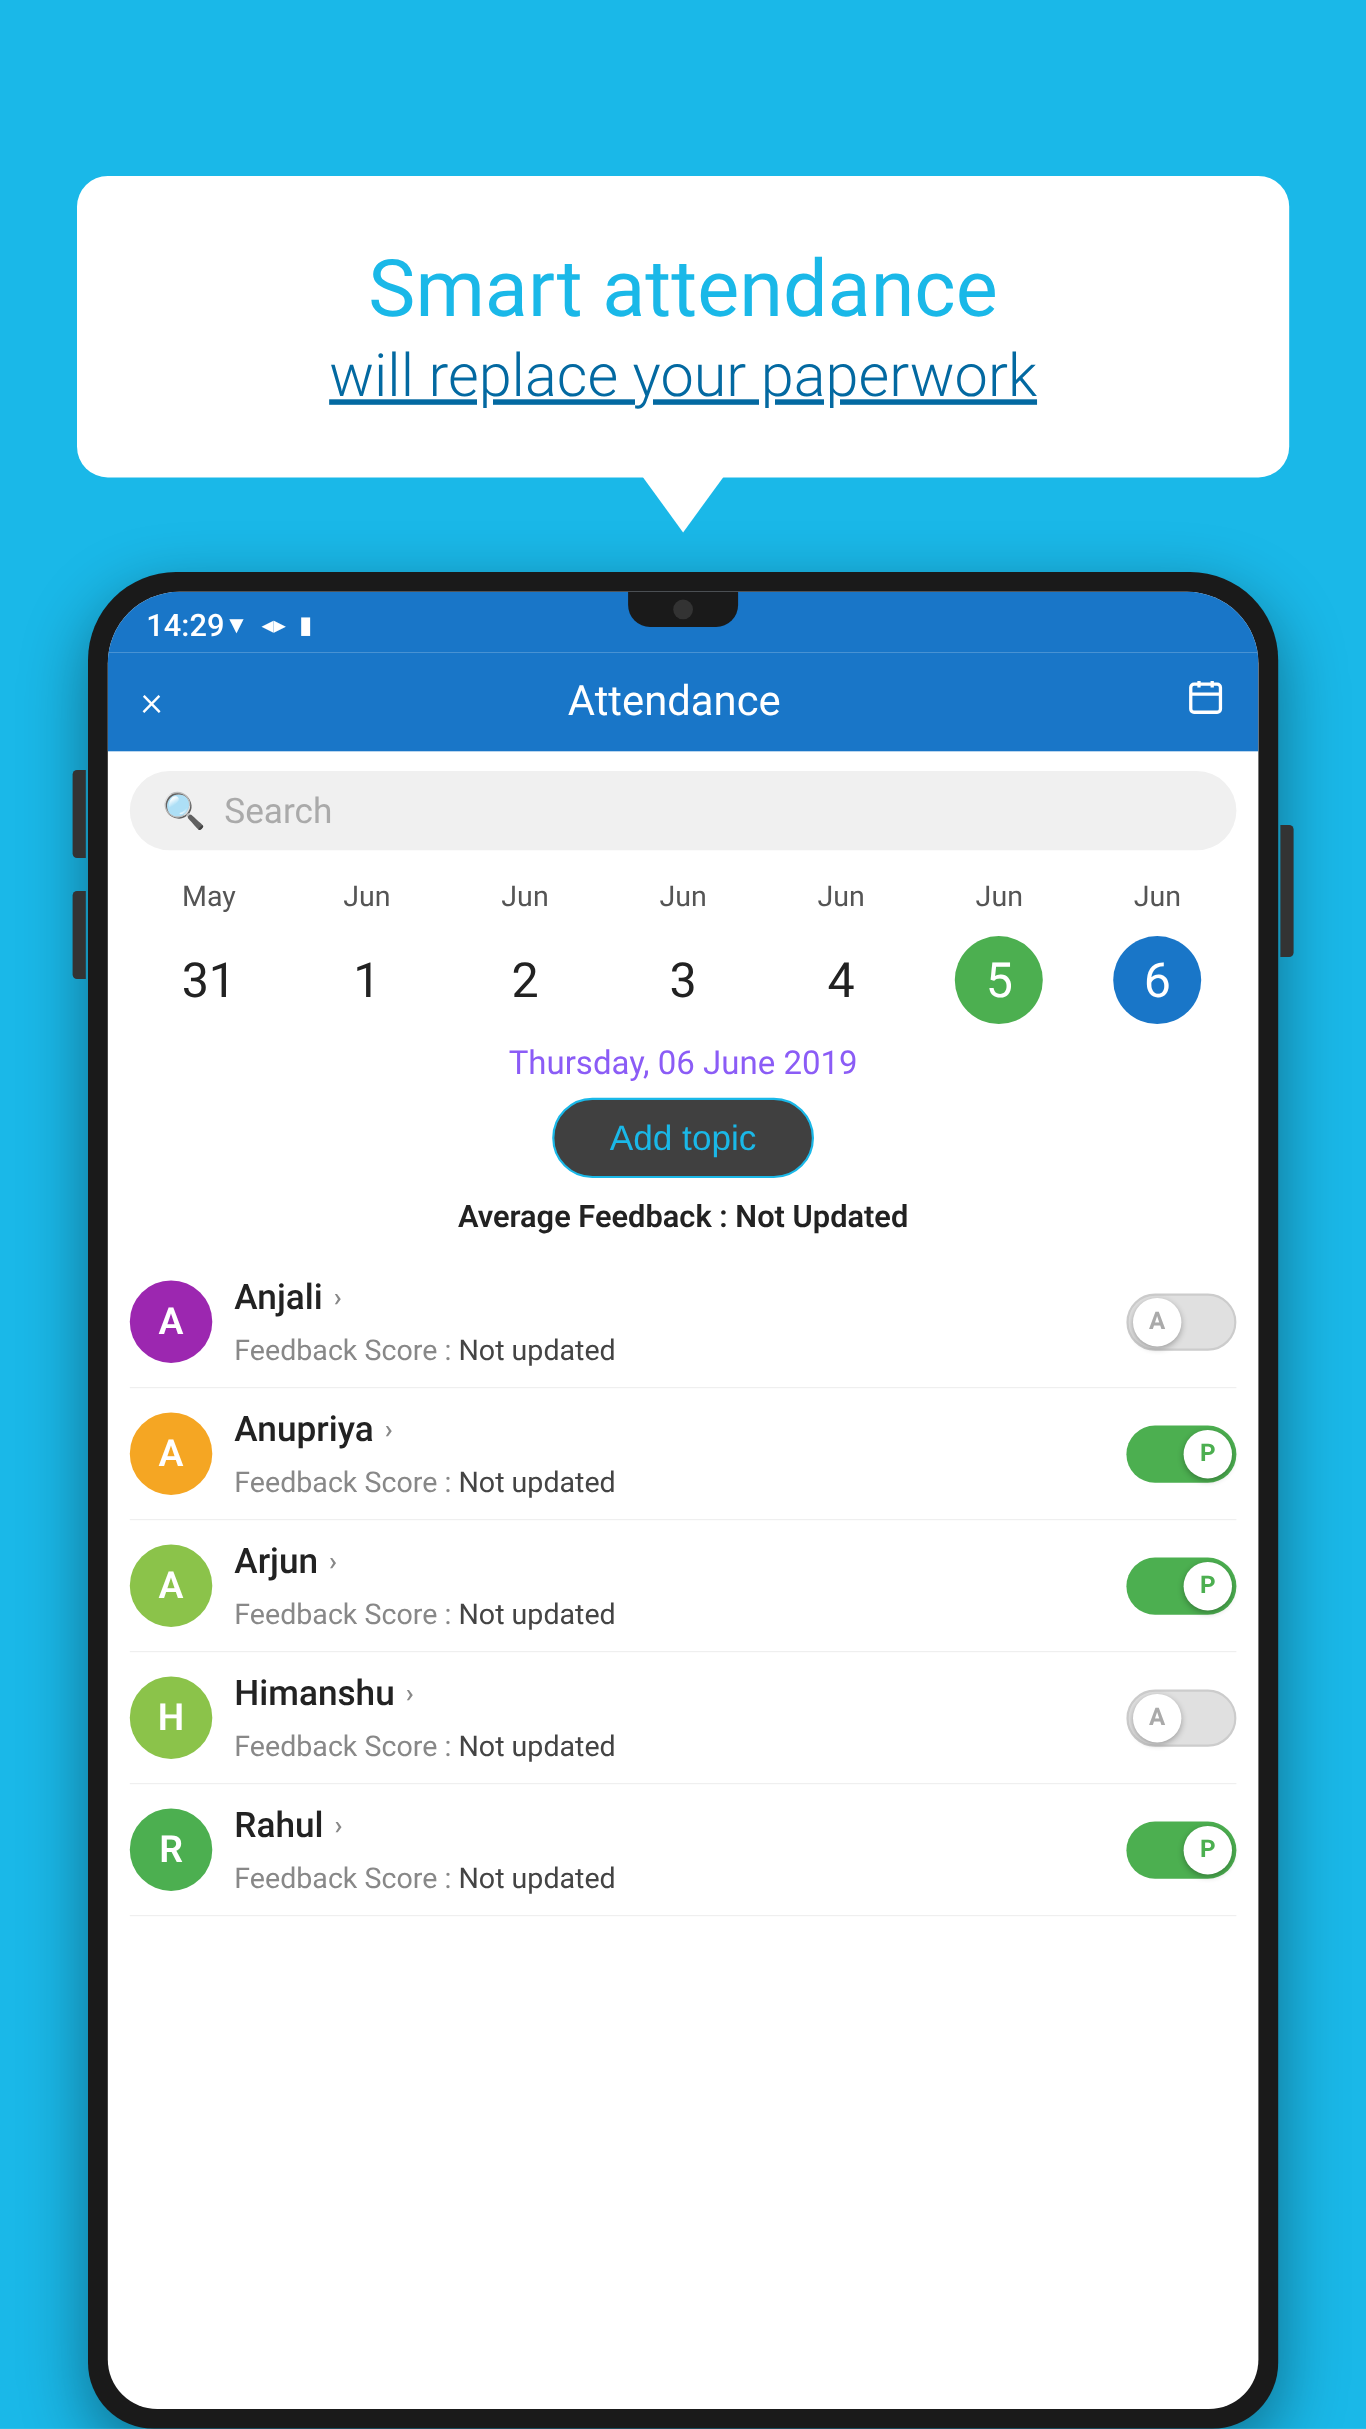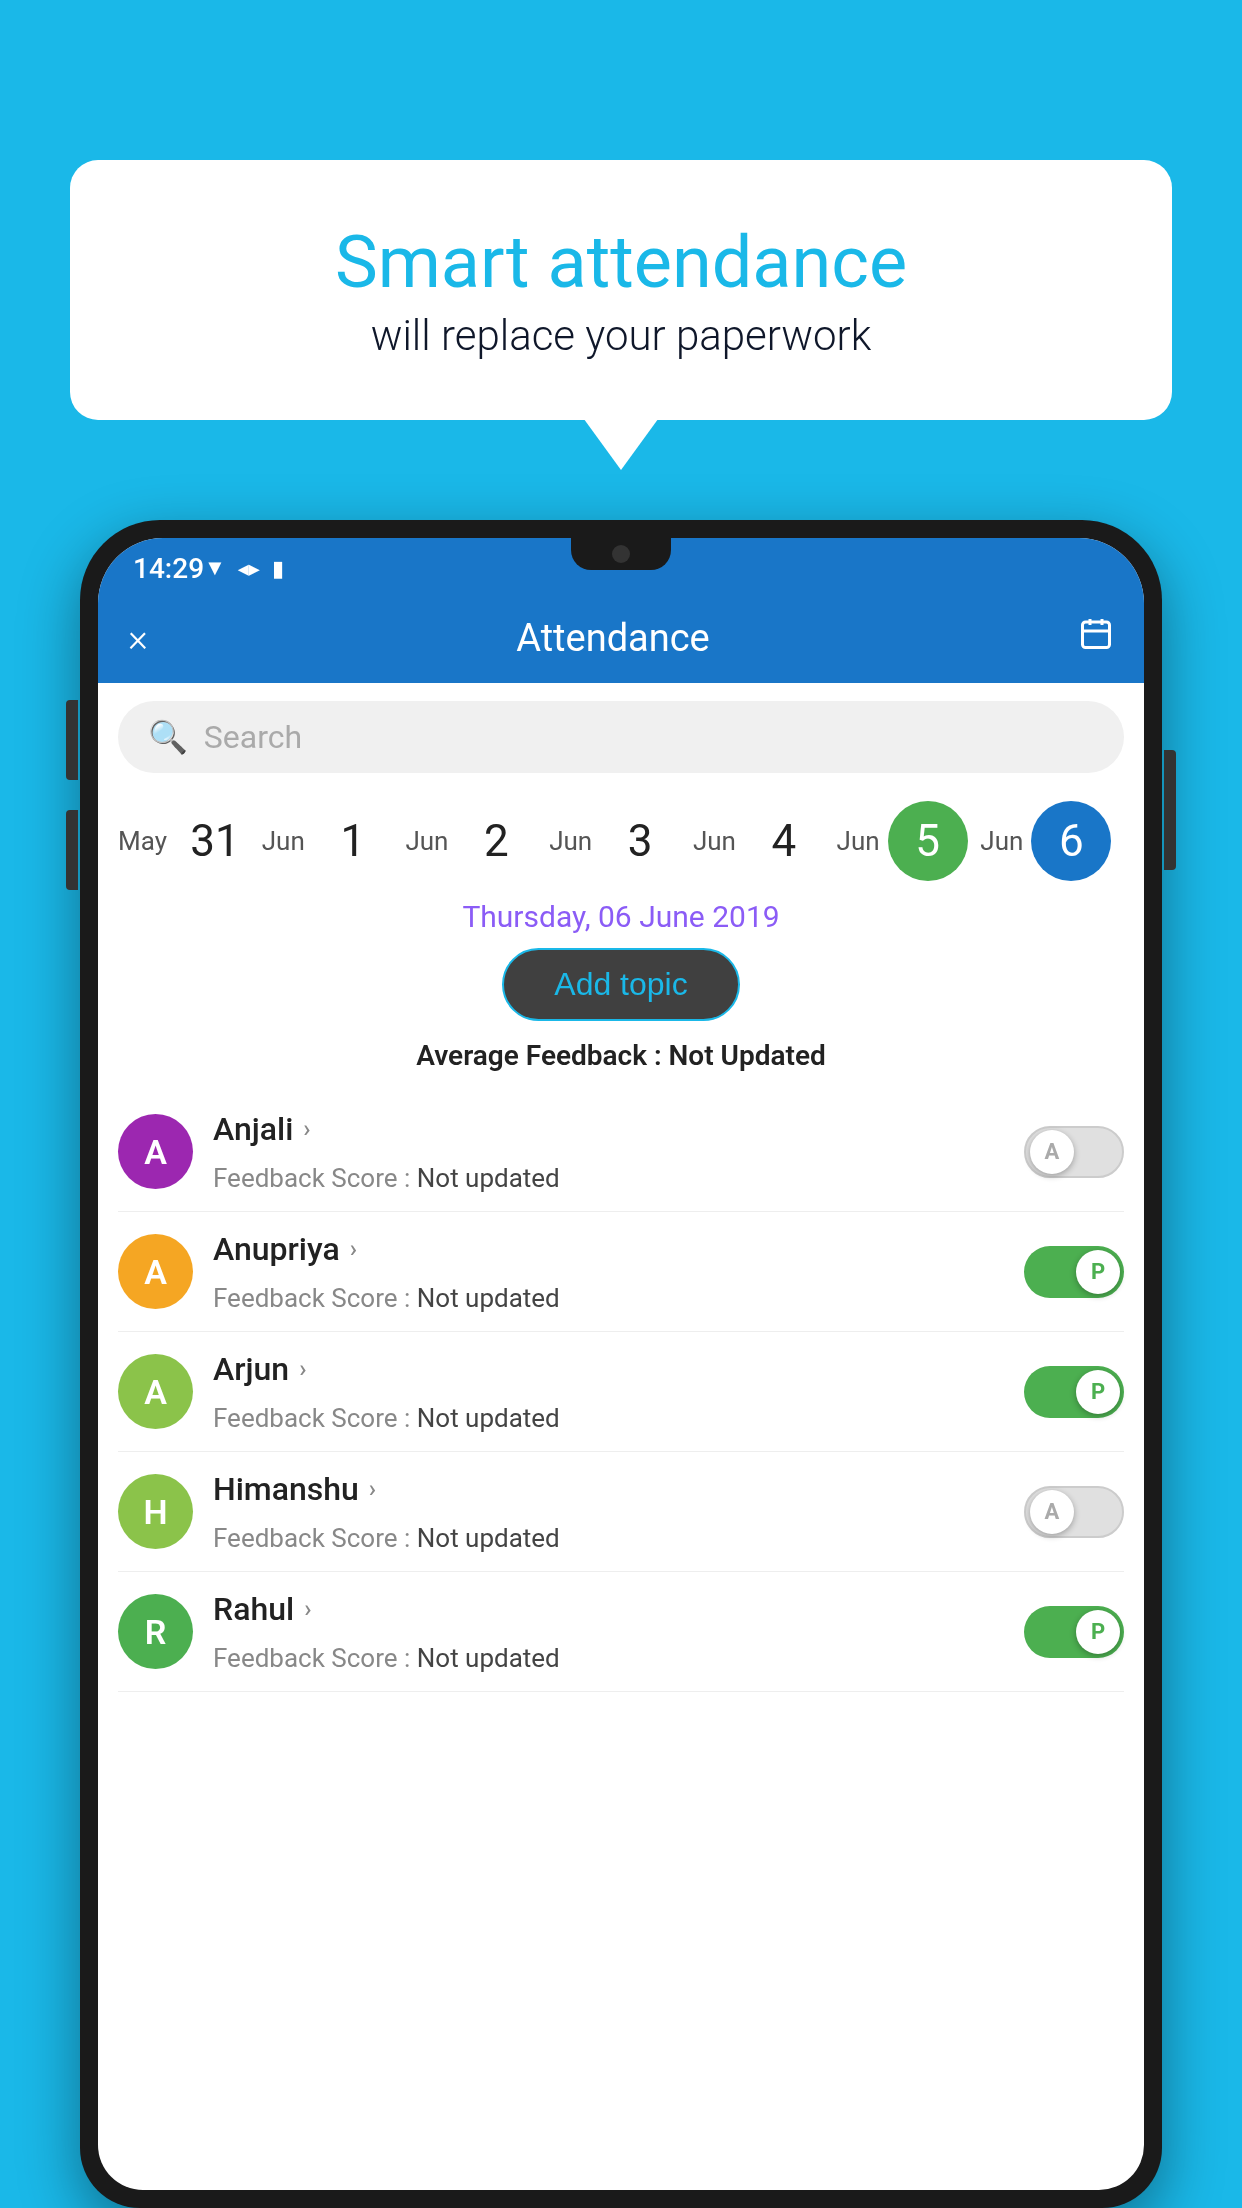--- a/index.html
+++ b/index.html
@@ -38,23 +38,24 @@
       border-right: 40px solid transparent;
       border-top: 55px solid white;
     }
     .speech-bubble-title {
       font-size: 72px;
       color: #1ab8e8;
       font-weight: 400;
       margin-bottom: 6px;
     }
     .speech-bubble-subtitle {
-      font-size: 42px;
-      color: #0f172a;
+      font-size: 54px;
+      color: #0369a1;
       font-weight: 300;
+      text-decoration: underline;
     }
 
     
     .phone-frame {
       position: absolute;
       top: 520px;
       left: 80px;
       right: 80px;
       bottom: 0;
       background: #1a1a1a;
@@ -162,22 +163,23 @@
     
     .calendar-strip {
       display: flex;
       align-items: flex-start;
       padding: 10px 20px;
       gap: 0;
     }
     .calendar-day {
       flex: 1;
       display: flex;
-      align-items: center;
-      gap: 8px;
+      flex-direction: column;
+      align-items: center;
+      gap: 20px;
     }
     .cal-month {
       font-size: 26px;
       color: #555;
     }
     .cal-date {
       font-size: 44px;
       font-weight: 400;
       color: #222;
       width: 80px;

